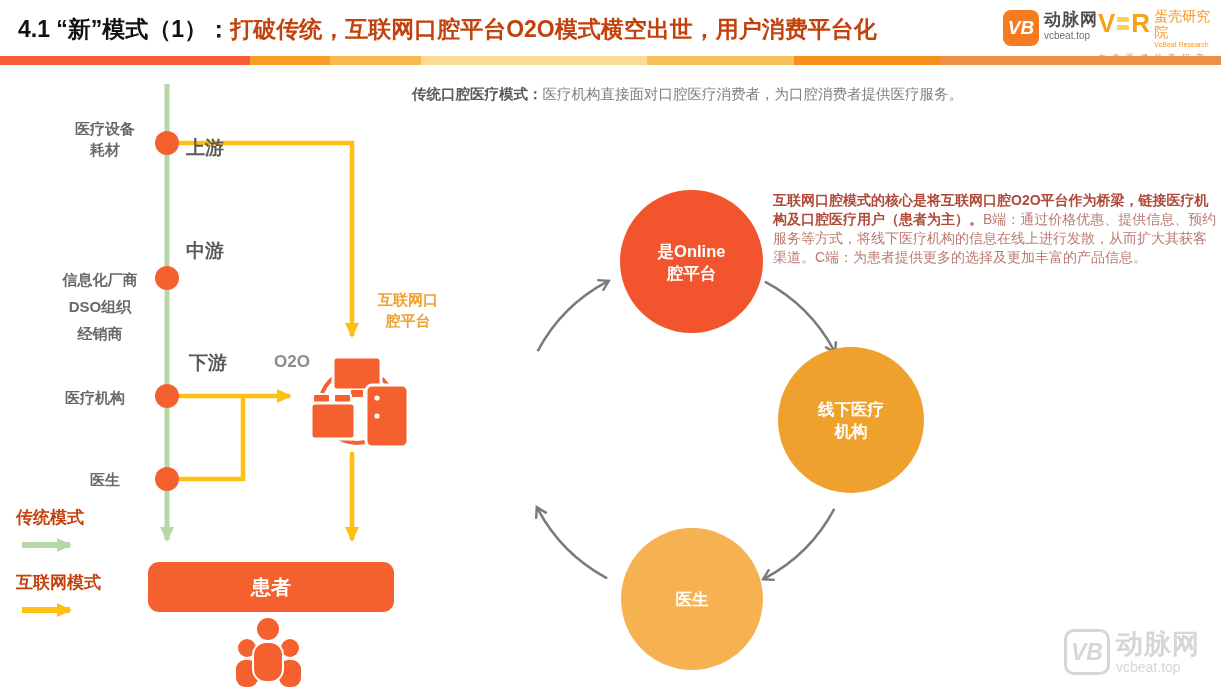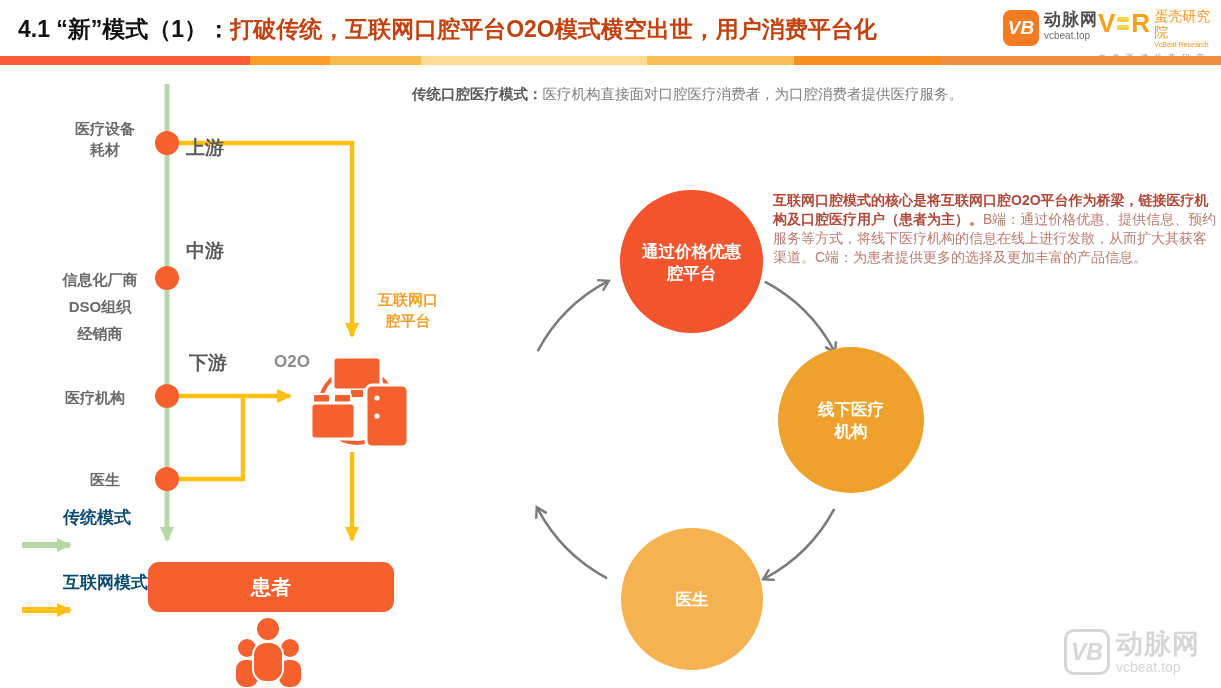--- a/index.html
+++ b/index.html
@@ -45,21 +45,21 @@
            font-size:14.5px; line-height:18.5px; color:#7f7f7f; }
   .para1 b { color:#595959; }
   .para2 { position:absolute; left:773px; top:151px; width:447px;
            font-size:14px; line-height:19px; color:#bb7b70;margin-top:40px; }
   .para2 b { color:#b0493a; }
 
   
   .stage { position:absolute; font-size:19px; font-weight:bold; color:#595959; }
   .node  { position:absolute; font-size:15px; font-weight:bold; color:#696969;
            text-align:center; line-height:21px; }
-  .legend { position:absolute; font-size:17px; font-weight:bold; color:#0c4a6e;margin-left:47px; }
+  .legend { position:absolute; font-size:17px; font-weight:bold; color:#c2410c; }
   .o2o-label { position:absolute; left:274px; top:352px; font-size:17px; font-weight:bold; color:#8c8c8c; }
   .platform-label { position:absolute; left:360px; top:289px; width:96px; text-align:center;
                     font-size:15px; font-weight:bold; color:#efa02e; line-height:21px; }
   .patient-box { position:absolute; left:148px; top:562px; width:246px; height:50px;
                  background:#f4612f; border-radius:11px; color:#fff; font-size:20px; font-weight:bold;
                  display:flex; align-items:center; justify-content:center; }
 
   
   .cyc { position:absolute; border-radius:50%; color:#fff; font-weight:bold; font-size:16.5px;
          display:flex; flex-direction:column; align-items:center; justify-content:center;
@@ -210,21 +210,21 @@
   <div class="o2o-label">O2O</div>
 
   <div class="platform-label">
     <div>互联网口</div>
     <div>腔平台</div>
   </div>
 
   <div class="patient-box">患者</div>
 
   <div class="cyc cyc-online">
-    <div>通过价格优惠</div>
+    <div>是Online</div>
     <div>腔平台</div>
   </div>
   <div class="cyc cyc-offline">
     <div>线下医疗</div>
     <div>机构</div>
   </div>
   <div class="cyc cyc-doctor">
     <div>医生</div>
   </div>
 

